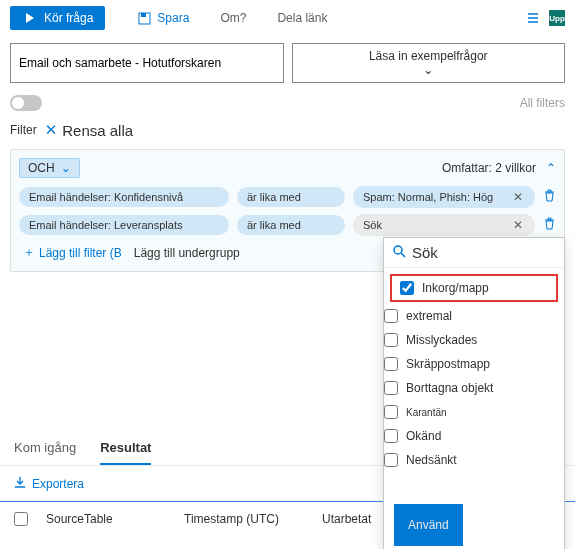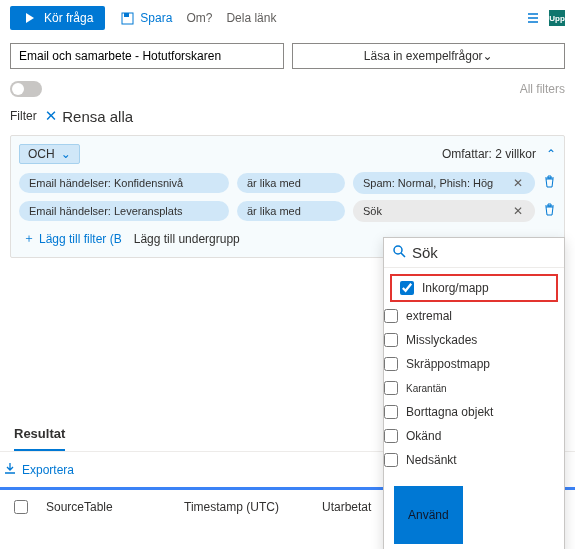--- a/index.html
+++ b/index.html
@@ -1,28 +1,28 @@
 <!DOCTYPE html>
 <html><head>
 <meta charset="utf-8">
 <style>
 * { box-sizing: border-box; margin: 0; padding: 0; font-family: "Segoe UI", sans-serif; }
 body { width: 575px; height: 549px; background: #fff; font-size: 12px; color: #323130; overflow: hidden; position: relative; }
 
-.toolbar { display: flex; align-items: center; padding: 6px 10px; gap: 14px; border-bottom: 1px solid #fff; }
+.toolbar { display: flex; align-items: center; padding: 6px 10px; gap: 31px; border-bottom: 1px solid #fff; }
 .run-btn { background: #0078d4; color: #fff; border: none; padding: 4px 12px; border-radius: 2px; display: flex; align-items: center; gap: 6px; font-size: 12px; cursor: pointer; }
 .toolbar-link { display: flex; align-items: center; gap: 5px; color: #0078d4; font-size: 12px; cursor: pointer; }
 .toolbar-link.gray { color: #605e5c; }
 .toolbar-right { margin-left: auto; display:flex; gap:8px; align-items:center; }
 .icon-box { width:16px; height:16px; display:inline-flex; align-items:center; justify-content:center; }
 
 .row-inputs { display:flex; gap:8px; padding: 6px 10px; }
 .text-input { border:1px solid #8a8886; padding:5px 8px; font-size:12px; background:#fff; }
 .row-inputs .text-input { flex:1; }
-.select-like { display:flex; align-items:center; justify-content:center; }
+.select-like { display:flex; align-items:center; justify-content:flex-start;flex-direction:column; }
 
 .filters-row { display:flex; align-items:center; padding:6px 10px; gap:8px; color:#a19f9d;justify-content:space-between; }
 .toggle { width:32px; height:16px; background:#c8c6c4; border-radius:8px; position:relative; }
 .toggle::after { content:""; width:12px; height:12px; background:#fff; border-radius:50%; position:absolute; top:2px; left:2px; }
 
 .filter-header { display:flex; align-items:center; padding:4px 10px; gap:8px; }
 .filter-header .lbl { font-size:12px; }
 .clear { display:flex; align-items:center; gap:5px; font-size:15px; cursor:pointer; }
 
 .builder { margin:6px 10px; background:#f6fbfd; border:1px solid #e1dfdd; border-radius:2px; padding:8px; position:relative; }
@@ -45,27 +45,27 @@
 
 .dropdown { position:absolute; left:383px; top:237px; width:182px; background:#fff; border:1px solid #c8c6c4; box-shadow:0 4px 12px rgba(0,0,0,.15); z-index:20; }
 .dd-search { display:flex; align-items:center; gap:6px; padding:6px 8px; border-bottom:1px solid #edebe9; }
 .dd-search .mag { color:#0078d4; }
 .dd-search-text { font-size:15px; color:#323130; }
 .dd-list { padding:4px 0 8px 0; }
 .dd-item { display:flex; align-items:center; gap:8px; padding:5px 0; font-size:12px; cursor:pointer; }
 .dd-item input[type=checkbox] { width:14px; height:14px; }
 .dd-item.checked input { accent-color:#0078d4; }
 .highlight { border:2px solid #e3342f; margin:2px 6px; padding:2px 4px; }
-.apply-btn { margin:6px 10px 10px 10px; background:#0078d4; color:#0f172a; border:none; padding:22px 14px; font-size:12px; cursor:pointer; }
+.apply-btn { margin:24px 10px 10px 10px; background:#0078d4; color:#e5e5e5; border:none; padding:14px 14px; font-size:12px; cursor:pointer; }
 
 .tabs { display:flex; gap:24px; padding:0 14px; margin-top:160px; }
 .tab { padding:8px 0; font-size:13px; color:#605e5c; cursor:pointer; }
 .tab.active { color:#323130; font-weight:600; border-bottom:2px solid #0078d4; }
 
-.export-row { padding:10px 4px; border-top:1px solid #edebe9; border-bottom:3px solid #3b82f6; }
+.export-row { padding:10px 14px; border-top:1px solid #edebe9; border-bottom:1px solid #3b82f6; }
 .export-link { display:flex; align-items:center; gap:6px; color:#0078d4; font-size:12px; cursor:pointer; }
 
 .table-head { display:flex; align-items:center; gap:18px; padding:10px 14px; font-size:12px; color:#323130; }
 .table-head input { width:14px; height:14px; }
 .th { min-width:120px; }
 </style>
 </head>
 <body>
 
 <div class="toolbar">
@@ -190,41 +190,42 @@
         <span>extremal</span>
       </label>
     <label class="dd-item">
         <input type="checkbox" style="">
         <span>Misslyckades</span>
       </label>
     <label class="dd-item">
         <input type="checkbox" style="">
         <span>Skräppostmapp</span>
       </label>
+    <label class="dd-item">
+        <input type="checkbox" style="">
+        <span>Borttagna objekt</span>
+      </label>
     <label class="dd-item" style="font-size:10px;">
         <input type="checkbox" style="">
         <span>Karantän</span>
       </label>
     <label class="dd-item">
         <input type="checkbox" style="">
-        <span>Borttagna objekt</span>
-      </label>
-    <label class="dd-item">
-        <input type="checkbox" style="">
         <span>Okänd</span>
       </label>
     <label class="dd-item">
         <input type="checkbox" style="">
         <span>Nedsänkt</span>
       </label>
   </div>
   <button class="apply-btn">Använd</button>
 </div>
 
 <div class="tabs">
+  <div class="tab">Kom igång</div>
   <div class="tab active">Resultat</div>
 </div>
 
 <div class="export-row">
   <div class="export-link">
     <span><svg width="12" height="12" viewBox="0 0 12 12">
           <path d="M6 1v7M3 5l3 3 3-3M1 11h10" fill="none" stroke="#0078d4" stroke-width="1.3"></path>
         </svg></span>
     <span>Exportera</span>
   </div>

